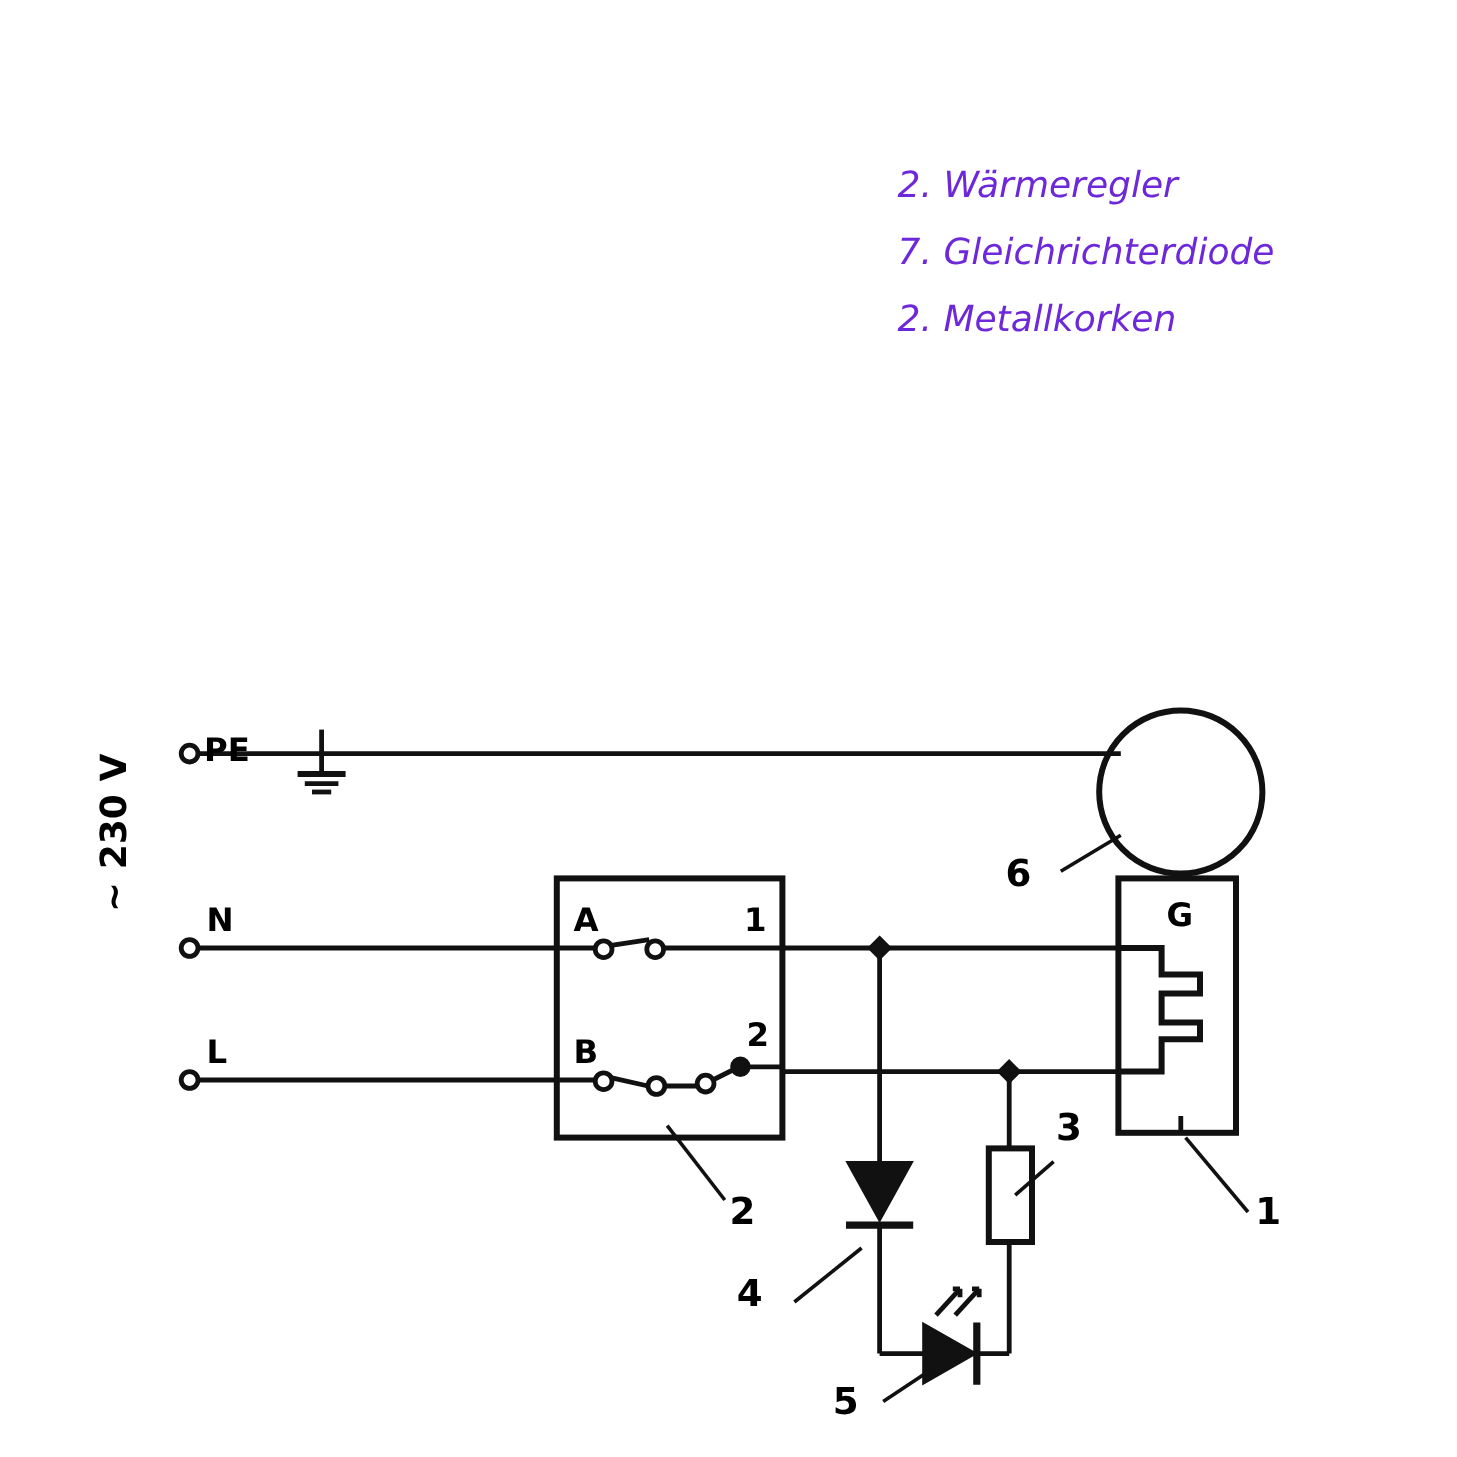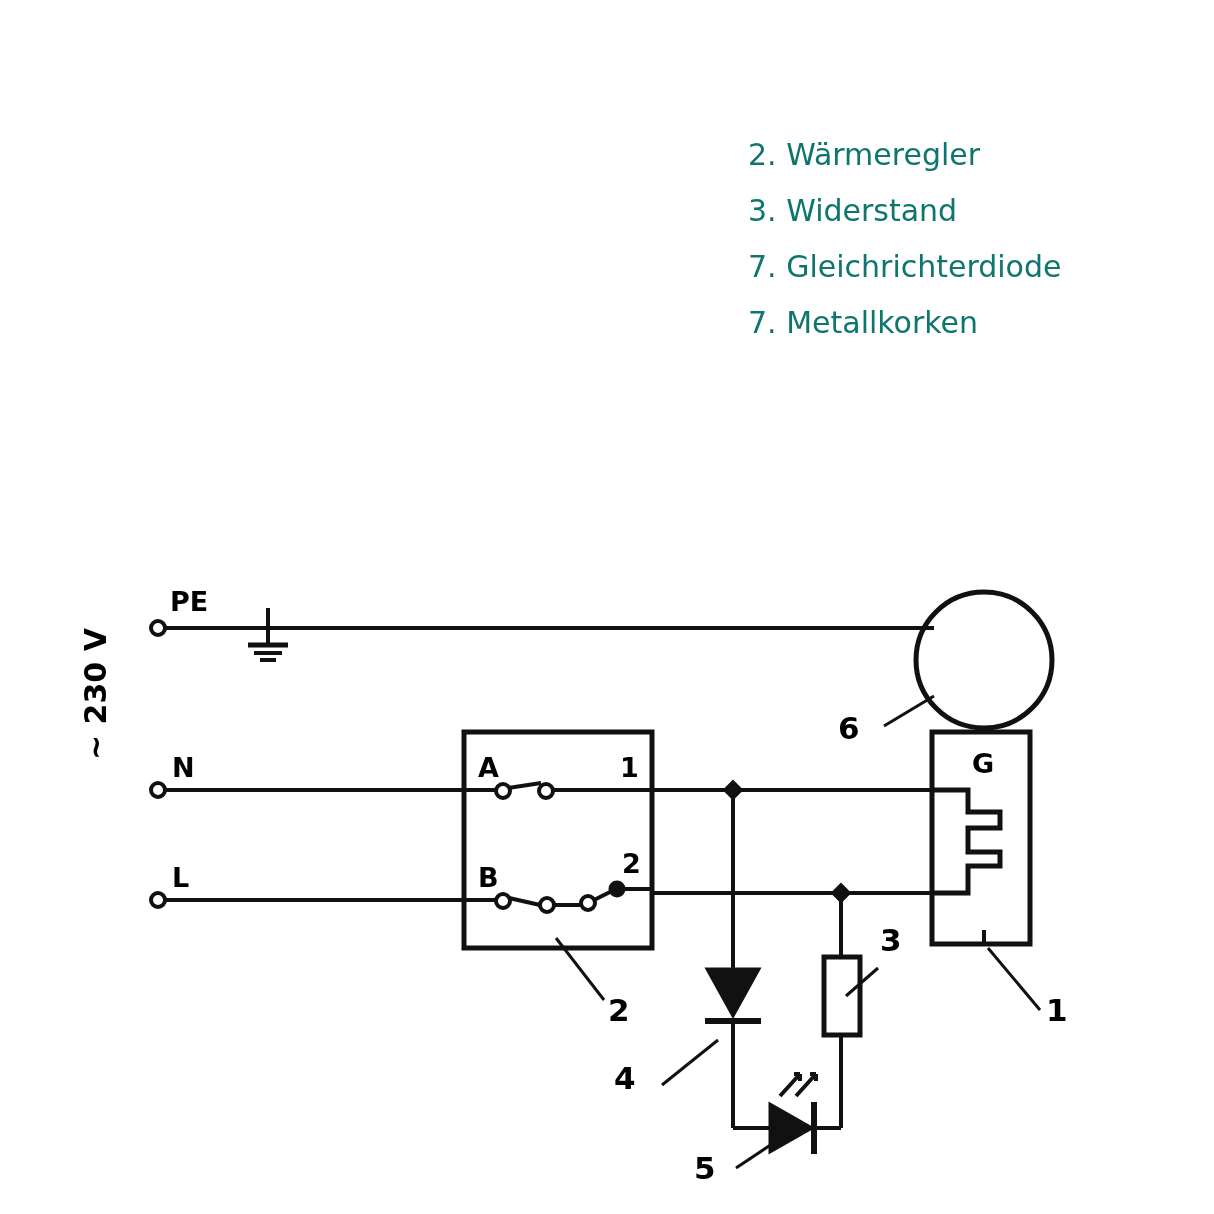--- a/index.html
+++ b/index.html
@@ -18,24 +18,25 @@
     overflow: hidden;
   }
   .legend {
     position: absolute;
     left: 748px;
     top: 140px;
     width: 460px;
   }
   .legend-line {
     font-size: 30px;
-    color: #0f766e;
+    color: #6d28d9;
     line-height: 1.0;
     margin-bottom: 26px;
     white-space: nowrap;
+    font-style: italic;
   }
   .legend-line.indent {
     padding-left: 46px;
   }
   .svg-layer {
     position: absolute;
     left: 0;
     top: 0;
   }
   .lbl {
@@ -60,23 +61,22 @@
     white-space: nowrap;
   }
 </style>
 </head>
 <body>
 
 <div id="stage">
 
   <div class="legend">
     <div class="legend-line">2. Wärmeregler</div>
-    <div class="legend-line">3. Widerstand</div>
     <div class="legend-line">7. Gleichrichterdiode</div>
-    <div class="legend-line">7. Metallkorken</div>
+    <div class="legend-line">2. Metallkorken</div>
   </div>
 
   <svg class="svg-layer" width="1214" height="1214" viewBox="0 0 1214 1214">
 
     <circle cx="158" cy="628" r="7" fill="none" stroke="#111" stroke-width="4"></circle>
     <line x1="165" y1="628" x2="934" y2="628" stroke="#111" stroke-width="4"></line>
 
     <line x1="268" y1="608" x2="268" y2="645" stroke="#111" stroke-width="4"></line>
     <line x1="248" y1="645" x2="288" y2="645" stroke="#111" stroke-width="5"></line>
     <line x1="254" y1="653" x2="282" y2="653" stroke="#111" stroke-width="4"></line>
@@ -143,21 +143,21 @@
     <line x1="984" y1="930" x2="984" y2="944" stroke="#111" stroke-width="4"></line>
 
     <line x1="556" y1="938" x2="604" y2="1000" stroke="#111" stroke-width="3"></line>
     <line x1="662" y1="1085" x2="718" y2="1040" stroke="#111" stroke-width="3"></line>
     <line x1="736" y1="1168" x2="778" y2="1140" stroke="#111" stroke-width="3"></line>
     <line x1="878" y1="968" x2="846" y2="996" stroke="#111" stroke-width="3"></line>
     <line x1="1040" y1="1010" x2="988" y2="948" stroke="#111" stroke-width="3"></line>
     <line x1="884" y1="726" x2="934" y2="696" stroke="#111" stroke-width="3"></line>
   </svg>
 
-  <div class="lbl" style="left:170px; top:586px;">PE</div>
+  <div class="lbl" style="left:170px; top:610px;">PE</div>
   <div class="lbl" style="left:172px; top:752px;">N</div>
   <div class="lbl" style="left:172px; top:862px;">L</div>
   <div class="rot230">~ 230 V</div>
 
   <div class="lbl" style="left:478px; top:752px;">A</div>
   <div class="lbl" style="left:478px; top:862px;">B</div>
   <div class="lbl" style="left:620px; top:752px;">1</div>
   <div class="lbl" style="left:622px; top:848px;">2</div>
   <div class="lbl" style="left:972px; top:748px;">G</div>
 

